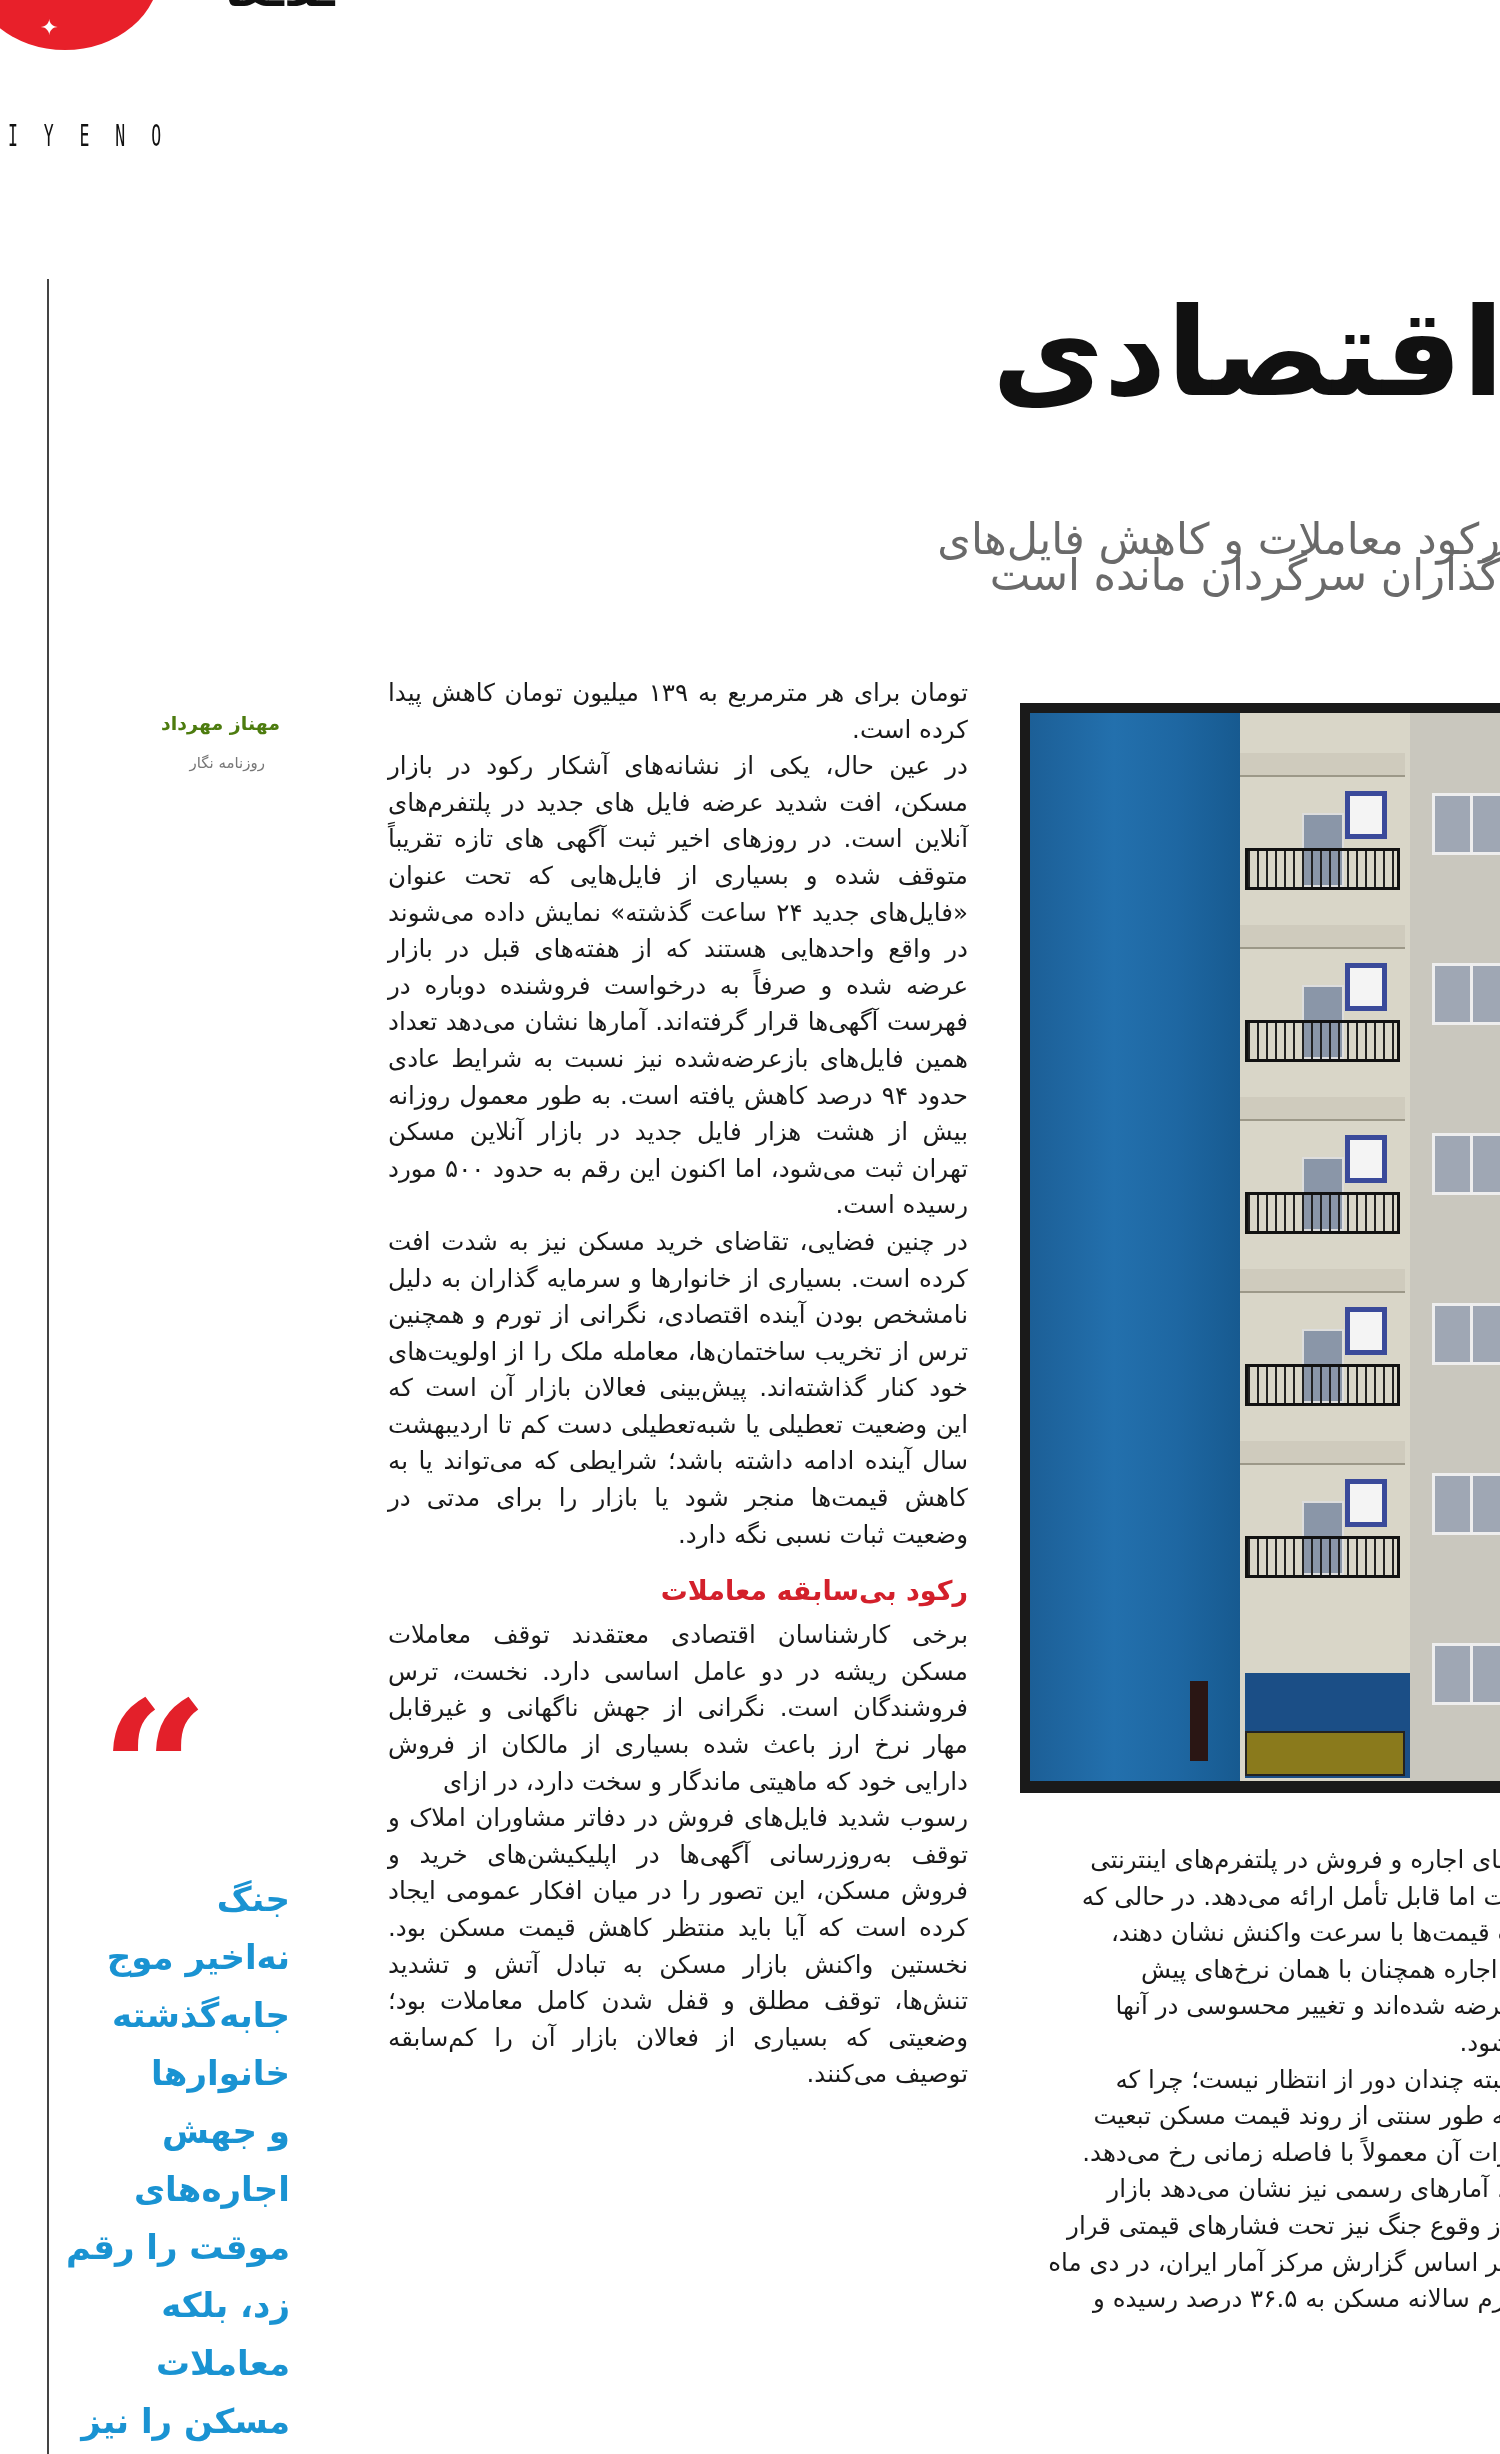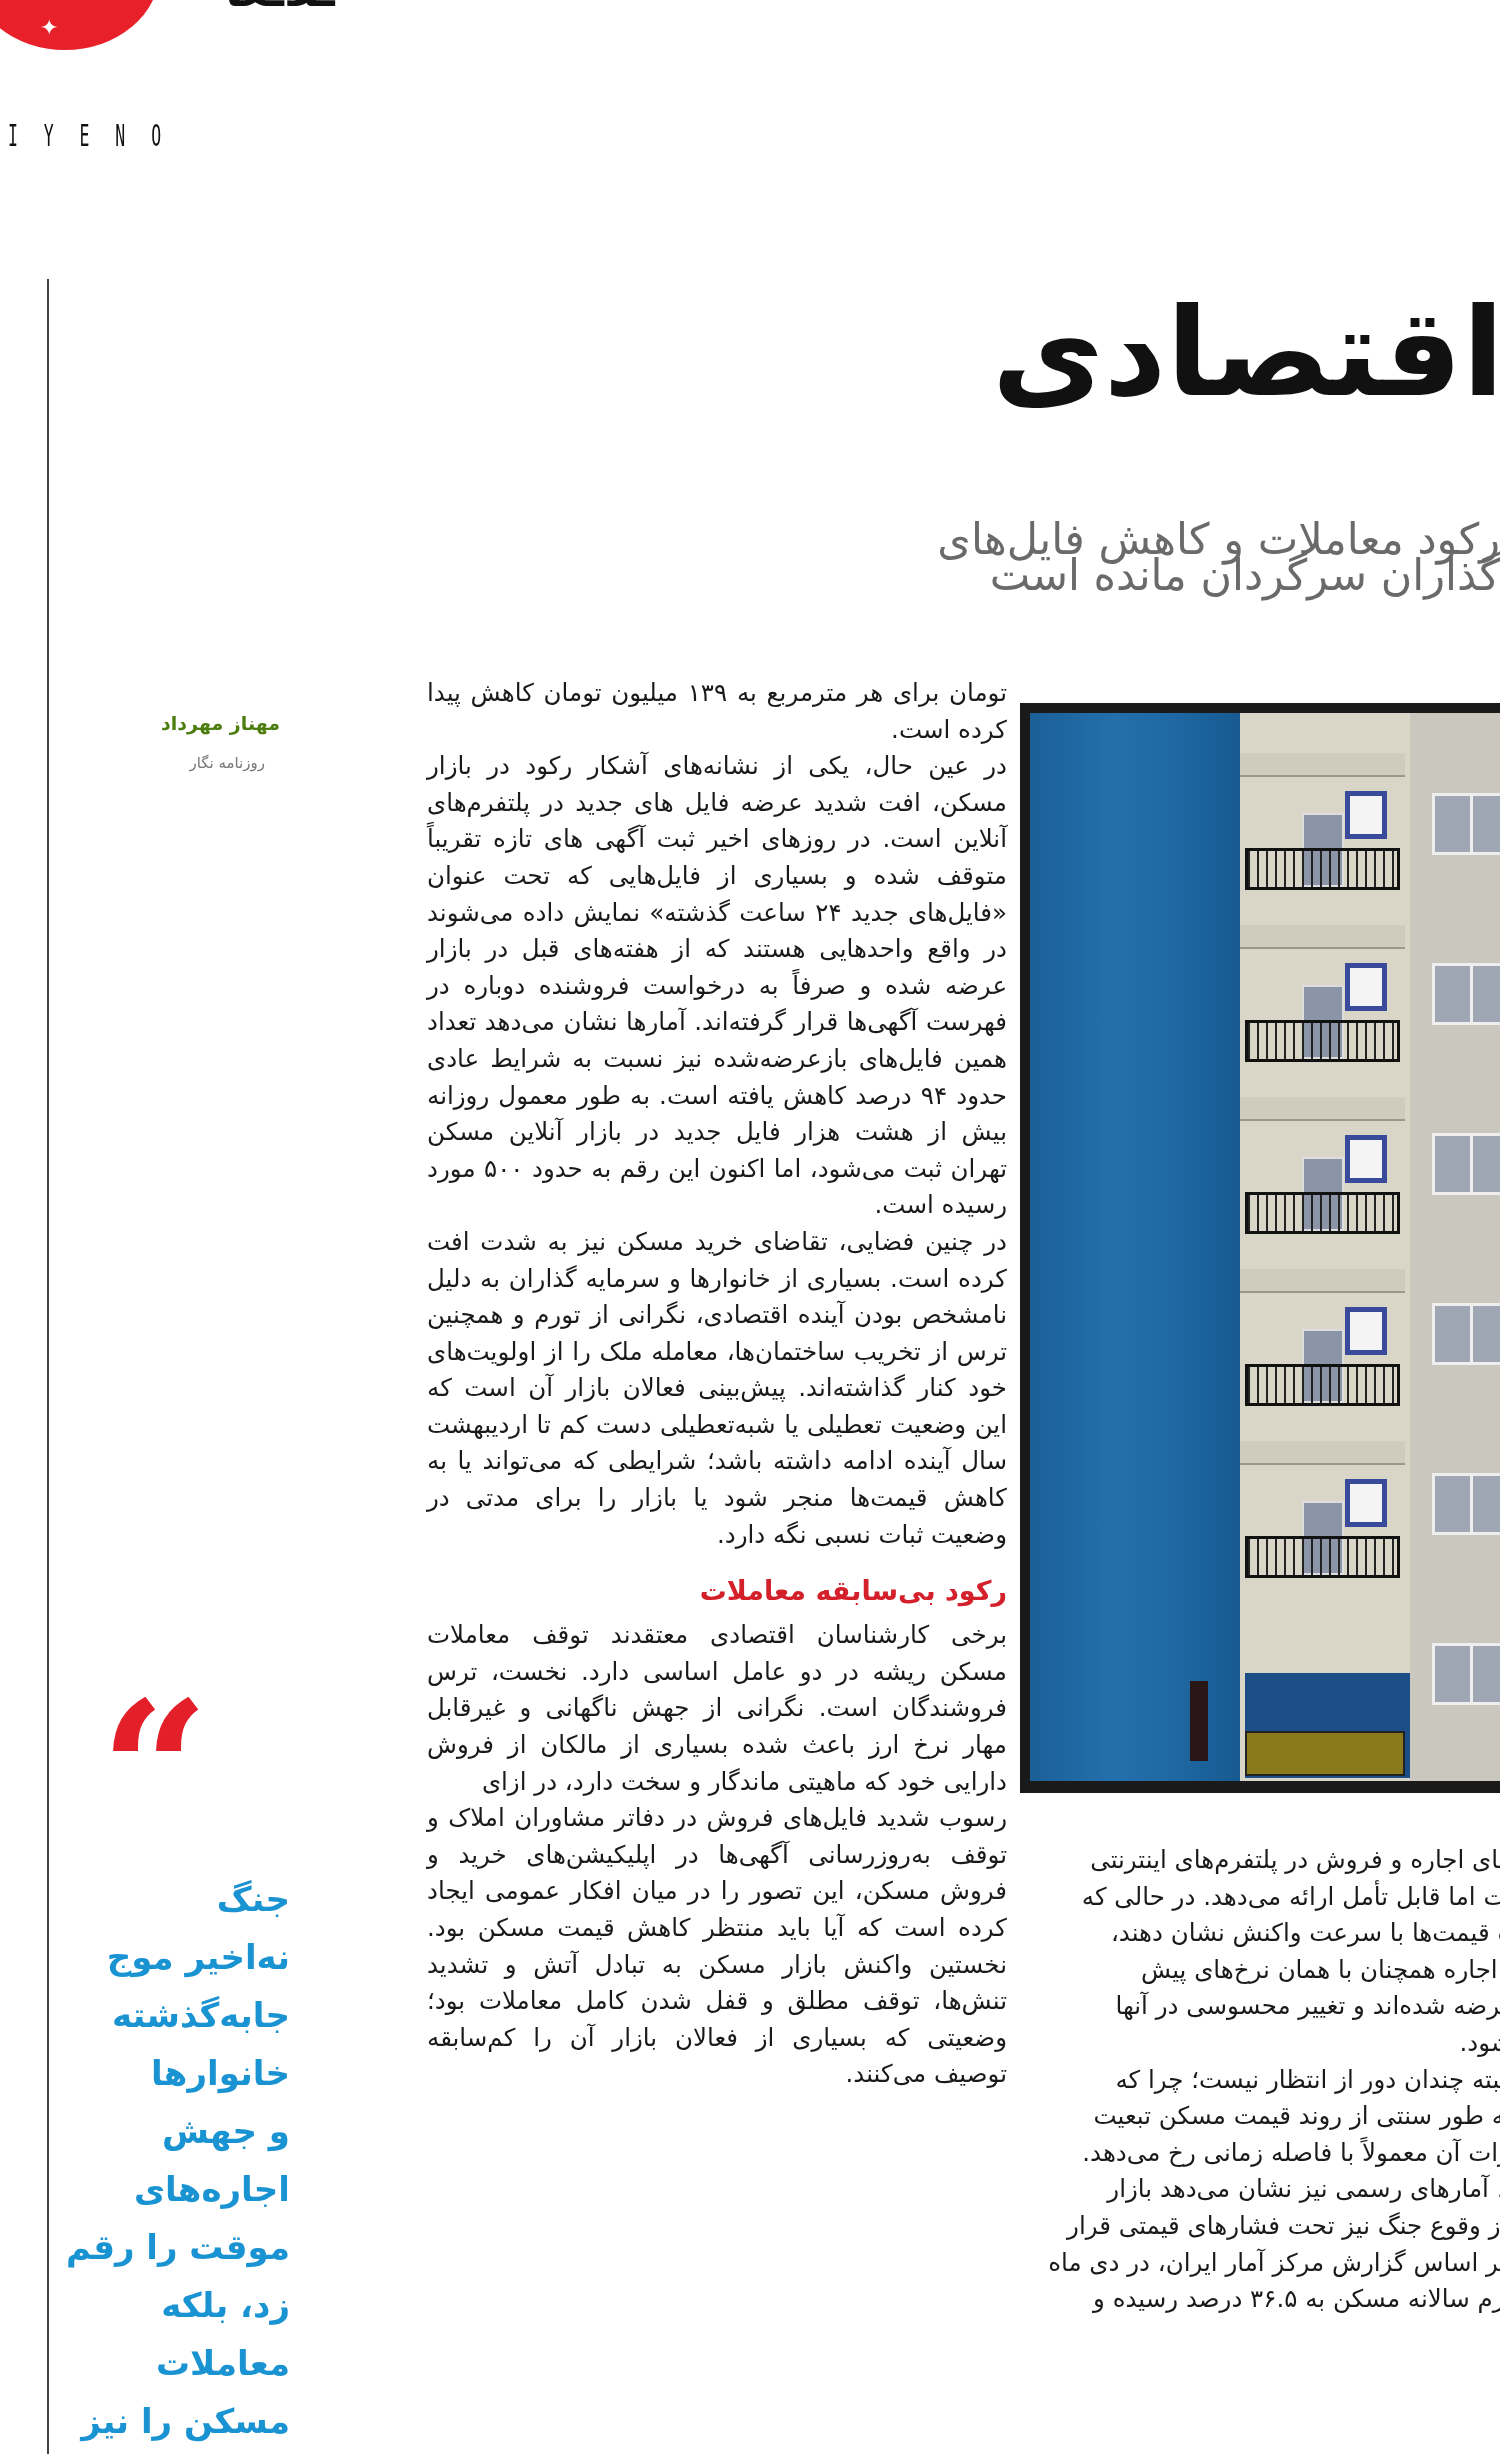--- a/index.html
+++ b/index.html
@@ -40,21 +40,21 @@
   
   .byline-name { left:140px; top:712px; width:140px; text-align:right; direction:rtl; font-size:19px; font-weight:bold; color:#4d7c0f; }
   .byline-role { left:140px; top:754px; width:125px; direction:rtl; font-size:15px; color:#777; }
 
   
   .col {
     direction:rtl; text-align:justify; text-align-last:right;
     font-size:24.5px; line-height:36.6px; color:#1a1a1a;
   }
   .col p { margin:0; }
-  .col-center { left:388px; top:675px; width:580px;margin-left:39px; }
+  .col-center { left:388px; top:675px; width:580px; }
   .subhead { color:#d3202b; font-weight:bold; font-size:27px; line-height:44px; margin:16px 0 4px 0 !important; text-align:left; }
 
   .col-right { left:1025px; top:1842px; width:520px; overflow:hidden; }
 
   
   .photo {
     left:1020px; top:703px; width:500px; height:1090px; background:#1a1a1a;
   }
   .photo-inner { left:10px; top:10px; width:490px; height:1068px; overflow:hidden; background:#1f6aa4; }
   .photo-blue { left:0; top:0; width:210px; height:1068px;

